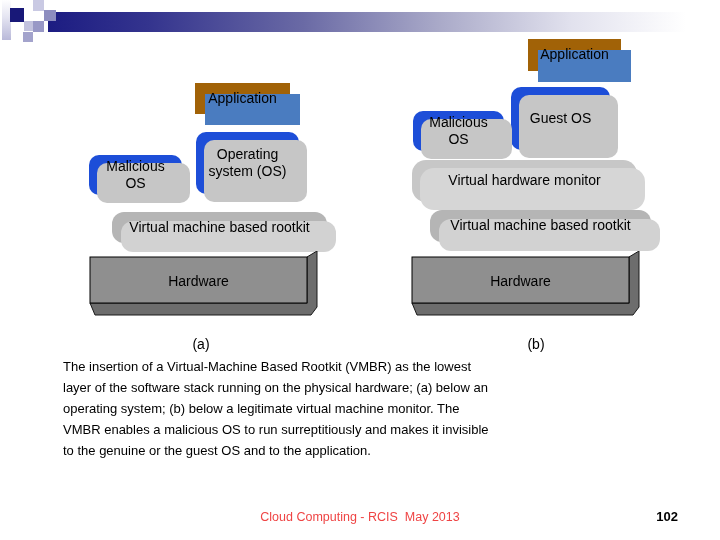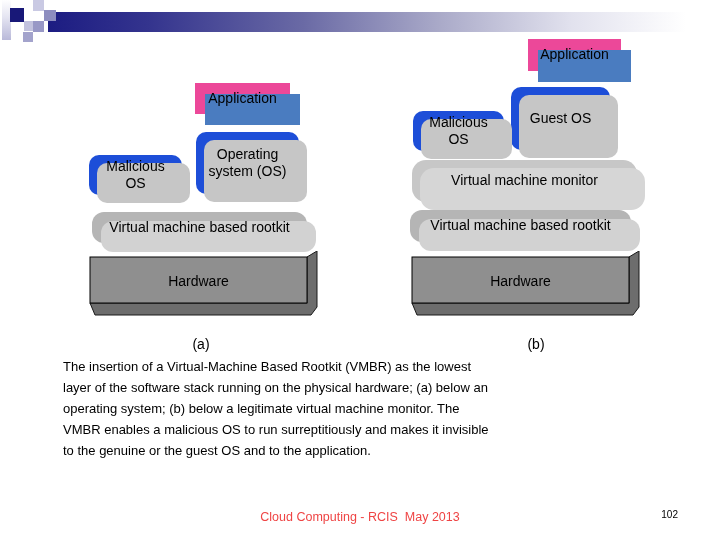--- a/index.html
+++ b/index.html
@@ -30,27 +30,27 @@
   .box {
     position:absolute; z-index:0;
     display:flex; align-items:center; justify-content:center;
     text-align:center; white-space:pre-line;
     font-size:14px; line-height:1.25; color:#000;
   }
   .box::before {
     content:""; position:absolute; left:8px; top:8px;
     width:100%; height:100%; z-index:-1; border-radius:inherit;
   }
-  .app  { background:#ec4899; }
+  .app  { background:#a16207; }
   .app::before  { left:10px; top:11px; background:#4a7cc0; }
   .light { background:#1d4ed8; border-radius:10px; }
   .light::before { background:#c6c6c6; }
   .vmm  { background:#c7c7c7; border-radius:14px; }
   .vmm::before { background:#d6d6d6; }
-  .vmbr { background:#b5b5b5; border-radius:12px; }
+  .vmbr { background:#b5b5b5; border-radius:12px;margin-left:20px; }
   .vmbr::before { left:9px; top:9px; background:#d2d2d2; }
 
   
   .a-app  { left:195px; top:83px;  width:95px;  height:31px; }
   .a-os   { left:196px; top:132px; width:103px; height:62px; }
   .a-mal  { left:89px;  top:155px; width:93px;  height:40px; }
   .a-vmbr { left:92px;  top:212px; width:215px; height:31px; }
   .a-hw   { left:80px;  top:251px; }
   .a-lab  { left:181px; top:336px; width:40px; }
 
@@ -78,21 +78,21 @@
     font-size:13px; line-height:21px; white-space:pre-line;
   }
 
   
   .footer {
     position:absolute; left:0; right:0; top:510px;
     text-align:center; font-size:12.5px; white-space:pre; color:#ef4444;
   }
   .pagenum {
     position:absolute; right:42px; top:509px;
-    font-size:10px; font-weight:normal;
+    font-size:13px; font-weight:bold;
   }
 </style>
 </head>
 <body>
 
 <div class="vbar"></div>
 <div class="banner"></div>
 <div class="deco-sq sq-navy"></div>
 <div class="deco-sq sq-l1"></div>
 <div class="deco-sq sq-m1"></div>
@@ -113,21 +113,21 @@
     <rect x="10" y="6" width="217" height="46" fill="#8f8f8f" stroke="#000000" stroke-width="1"></rect>
   </svg>
   <div class="hw-label">Hardware</div>
 </div>
 <div class="fig-label a-lab">(a)</div>
 
 <div class="box app b-app">Application</div>
 <div class="box light b-gos">Guest OS</div>
 <div class="box light b-mal">Malicious
 OS</div>
-<div class="box vmm b-vmm">Virtual machine monitor</div>
+<div class="box vmm b-vmm">Virtual hardware monitor</div>
 <div class="box vmbr b-vmbr">Virtual machine based rootkit</div>
 
 <div class="hw-wrap b-hw">
   <svg width="240" height="70" viewBox="0 0 240 70">
     <polygon points="10,52 227,52 227,6 237,0 237,56 231,64 15,64" fill="#6d6d6d" stroke="#1a1a1a" stroke-width="1"></polygon>
     <rect x="10" y="6" width="217" height="46" fill="#8f8f8f" stroke="#000000" stroke-width="1"></rect>
   </svg>
   <div class="hw-label">Hardware</div>
 </div>
 <div class="fig-label b-lab">(b)</div>

